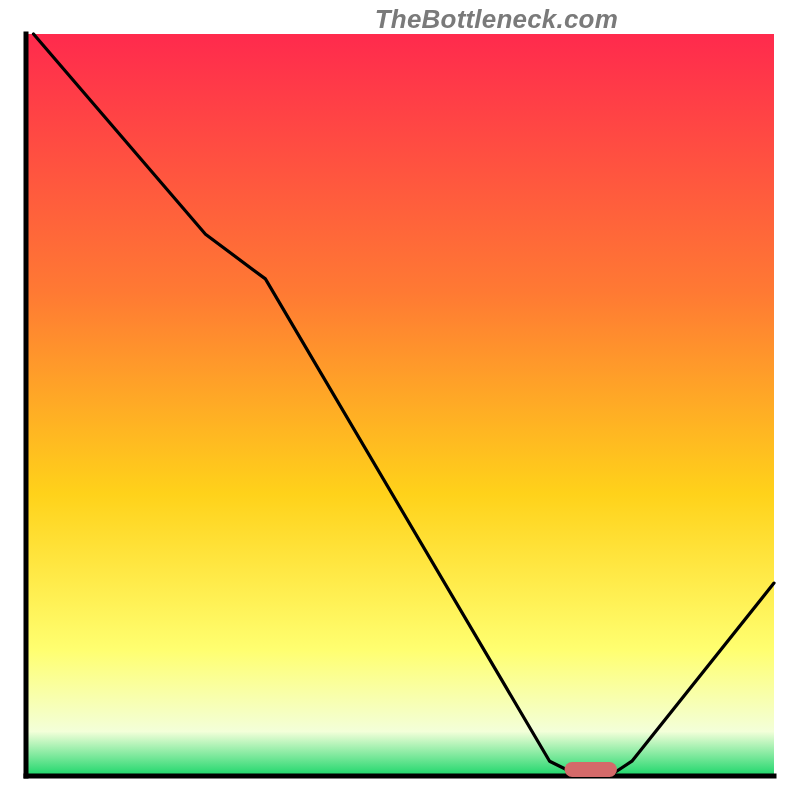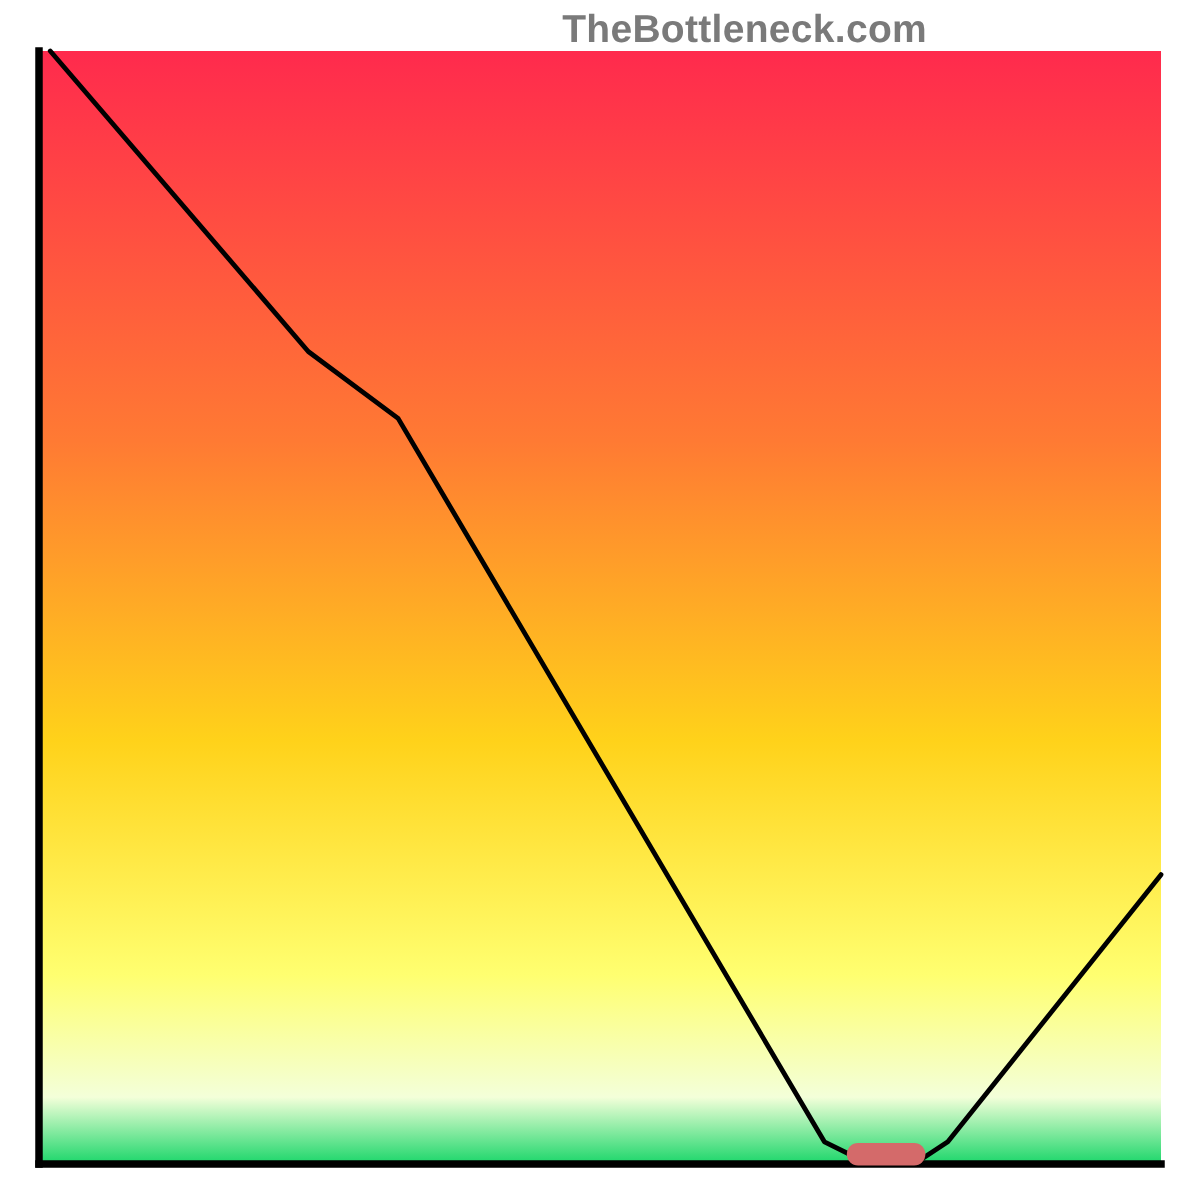--- a/index.html
+++ b/index.html
@@ -7,20 +7,21 @@
     padding: 0;
     width: 800px;
     height: 800px;
     background: #ffffff;
     overflow: hidden;
   }
   .wrap {
     position: relative;
     width: 632px;
     height: 800px;
+    font-style: italic;
   }
   .watermark {
     position: absolute;
     top: 4px;
     right: 14px;
     font-family: Arial, Helvetica, sans-serif;
     font-size: 26px;
     font-weight: 600;
     color: #7a7a7a;
     letter-spacing: 0.2px;

